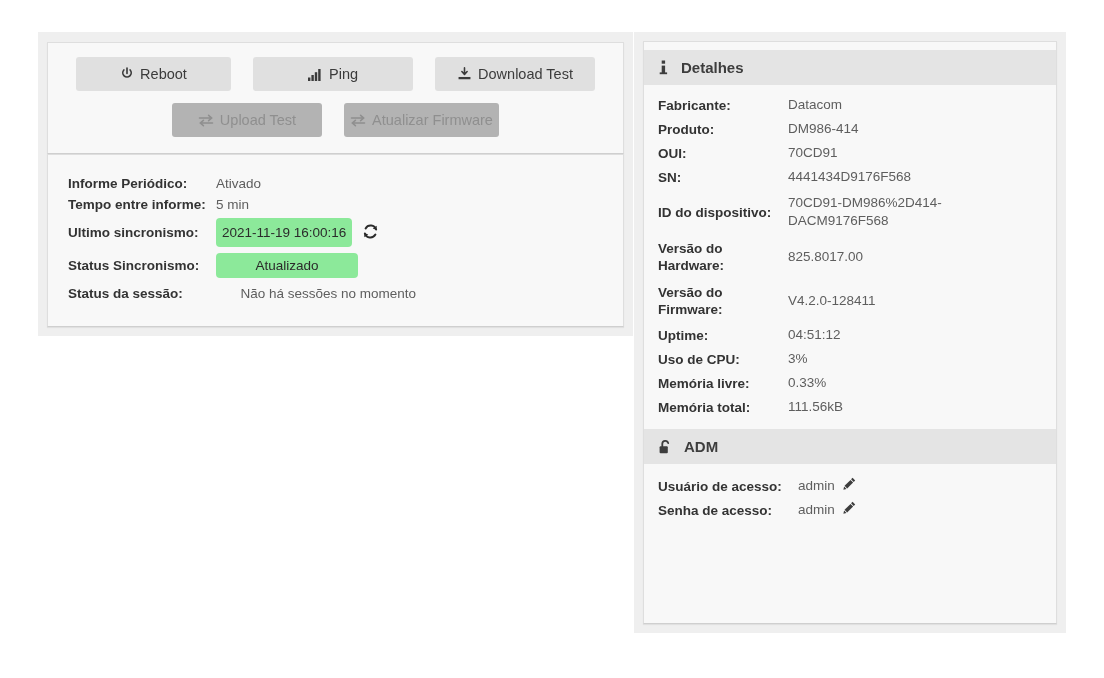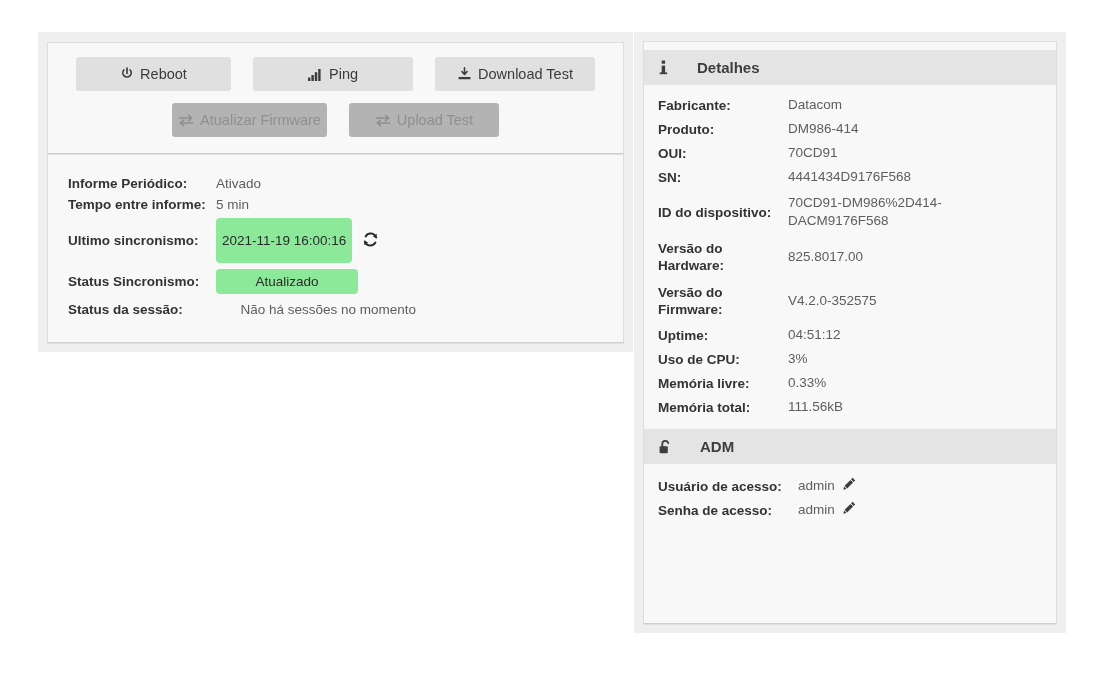--- a/index.html
+++ b/index.html
@@ -103,21 +103,21 @@
   .info-row .val {
     font-size: 13.5px;
     color: #5e5e5e;
   }
   .badge {
     display: inline-block;
     background: #8ce99a;
     color: #2b2b2b;
     border-radius: 4px;
     font-size: 13.5px;
-    padding: 14px 6px;
+    padding: 6px 6px;
     line-height: 17px;
     text-align: center;
   }
   .badge-wide {
     width: 130px;
     text-align: center;
     padding: 4px 6px;
   }
   .sync-line { display: flex; align-items: center; gap: 10px; }
   .session-val {
@@ -145,21 +145,21 @@
     box-shadow: 0 1px 1px rgba(0,0,0,0.06);
     height: 583px;
     box-sizing: border-box;
     padding: 8px 0 0 0;
   }
   .sec-head {
     background: #e4e4e4;
     height: 35px;
     display: flex;
     align-items: center;
-    gap: 28px;
+    gap: 12px;
     padding-left: 14px;
     font-size: 15px;
     font-weight: bold;
     color: #3d3d3d;
   }
   .sec-head .ic { display: inline-flex; align-items: center; }
   .drow {
     display: flex;
     align-items: center;
     padding: 3px 0;
@@ -224,38 +224,38 @@
               <path d="M8 1v6.4M5 5.2L8 8.4l3-3.2" stroke="#3b3b3b" stroke-width="1.8" fill="none" stroke-linecap="round" stroke-linejoin="round"></path>
               <rect x="1.2" y="11.4" width="13.6" height="2.6" fill="#3b3b3b"></rect>
             </svg>
           </span>
           <span>Download Test</span>
         </button>
       </div>
 
       <div class="btn-row">
 
-        <button class="btn btn-disabled btn-w-fw" disabled="">
+        <button class="btn btn-disabled btn-w-ul" disabled="">
           <span class="ic">
             <svg width="16" height="13" viewBox="0 0 16 13">
               <path d="M1.5 4h12M10.6 1.3L13.8 4l-3.2 2.7" stroke="#8f8f8f" stroke-width="1.6" fill="none" stroke-linecap="round" stroke-linejoin="round"></path>
               <path d="M14.5 9h-12M5.4 6.3L2.2 9l3.2 2.7" stroke="#8f8f8f" stroke-width="1.6" fill="none" stroke-linecap="round" stroke-linejoin="round"></path>
             </svg>
           </span>
-          <span>Atualizar Firmware</span>
+          <span>Upload Test</span>
         </button>
 
-        <button class="btn btn-disabled btn-w-ul" disabled="">
+        <button class="btn btn-disabled btn-w-fw" disabled="">
           <span class="ic">
             <svg width="16" height="13" viewBox="0 0 16 13">
               <path d="M1.5 4h12M10.6 1.3L13.8 4l-3.2 2.7" stroke="#8f8f8f" stroke-width="1.6" fill="none" stroke-linecap="round" stroke-linejoin="round"></path>
               <path d="M14.5 9h-12M5.4 6.3L2.2 9l3.2 2.7" stroke="#8f8f8f" stroke-width="1.6" fill="none" stroke-linecap="round" stroke-linejoin="round"></path>
             </svg>
           </span>
-          <span>Upload Test</span>
+          <span>Atualizar Firmware</span>
         </button>
       </div>
     </div>
 
     <div class="panel info-panel">
 
       <div class="info-row">
         <div class="lbl">Informe Periódico:</div>
         <div class="val">Ativado</div>
       </div>
@@ -328,21 +328,21 @@
         <div class="drow tall">
           <div class="dlbl">ID do dispositivo:</div>
           <div class="dval">70CD91-DM986%2D414-DACM9176F568</div>
         </div>
         <div class="drow tall">
           <div class="dlbl">Versão do Hardware:</div>
           <div class="dval">825.8017.00</div>
         </div>
         <div class="drow tall">
           <div class="dlbl">Versão do Firmware:</div>
-          <div class="dval">V4.2.0-352575</div>
+          <div class="dval">V4.2.0-128411</div>
         </div>
         <div class="drow">
           <div class="dlbl">Uptime:</div>
           <div class="dval">04:51:12</div>
         </div>
         <div class="drow">
           <div class="dlbl">Uso de CPU:</div>
           <div class="dval">3%</div>
         </div>
         <div class="drow">

